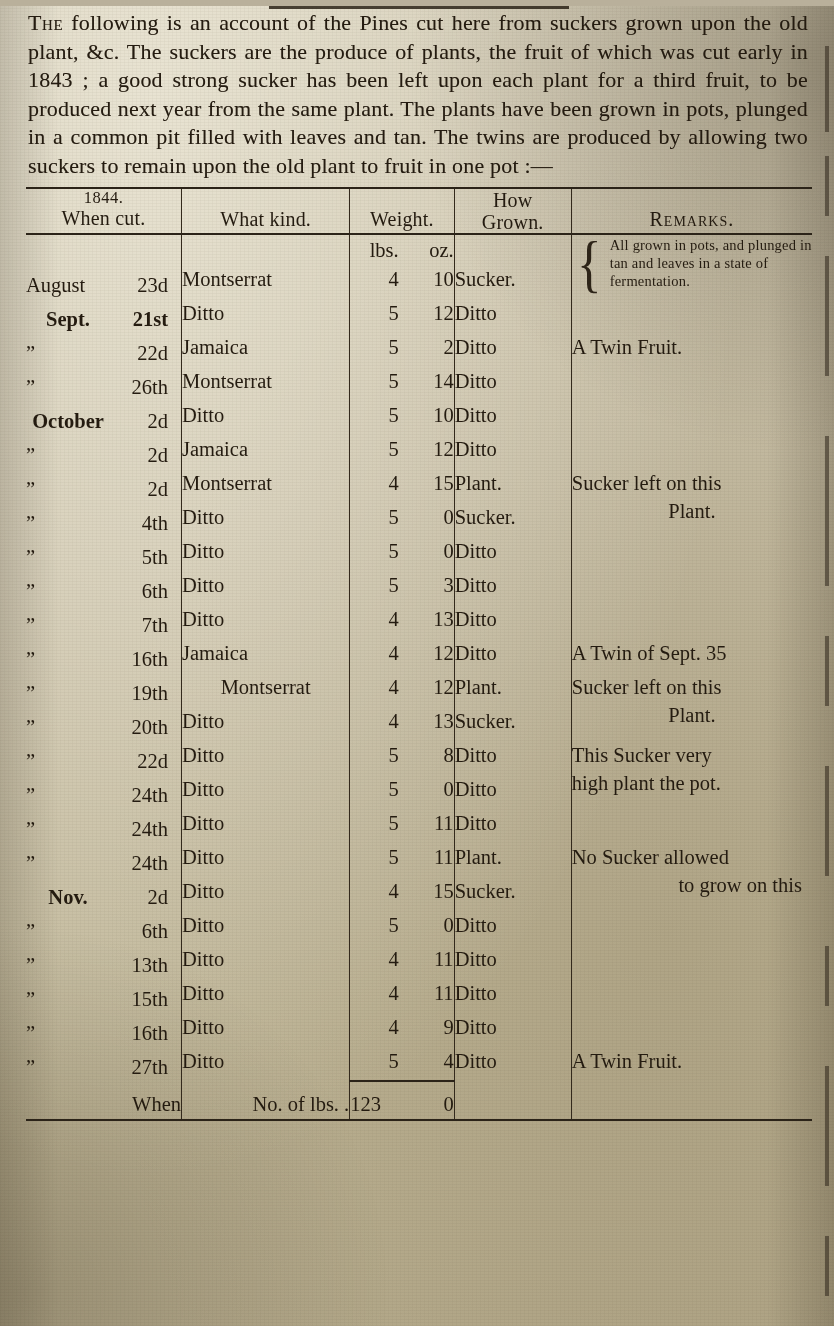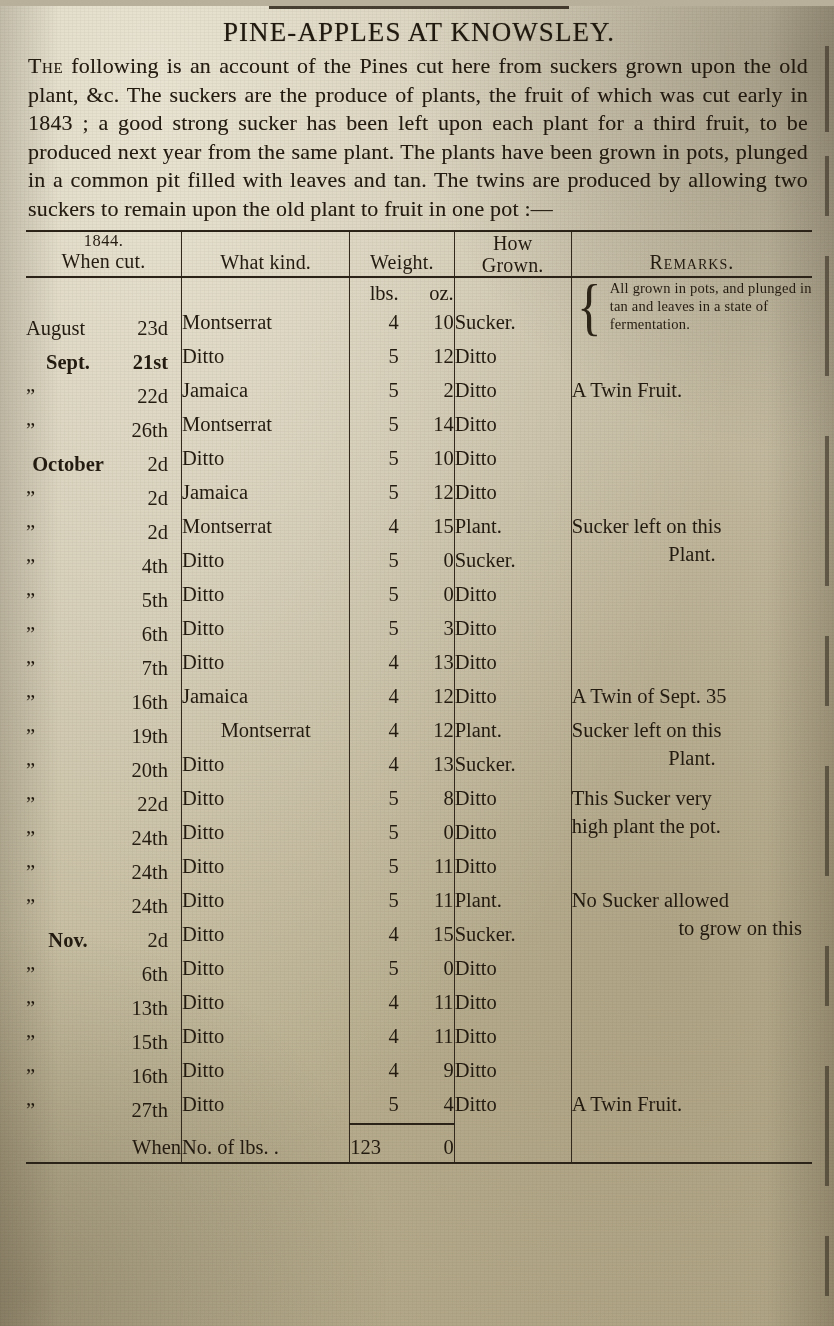--- a/index.html
+++ b/index.html
@@ -160,21 +160,21 @@
     line-height: 50px;
     font-family: "Liberation Serif", serif;
     color: #2d2418;
     margin-left: 2px;
     transform: scaleX(.8);
   }
   .brace-text { padding-left: 1px; }
 
   .total-rule-cells { height: 8px; }
   .rule-lbs { border-top: 2px solid #2b2318; }
-  .total-row td { height: 30px; line-height: 30px; }
+  .total-row td { height: 30px; line-height: 30px; text-align: right; }
   td.total-label { text-align: right; padding-right: 6px; white-space: nowrap; }
   td.total-kind { padding-left: 7px; white-space: nowrap; }
   td.total-lbs { text-align: left; padding-left: 3px; }
   .bottom-rule { border-bottom: 2px solid #2b2318; }
   .bold { font-weight: bold; text-align: center; }
 </style>
 </head>
 <body>
 
 <div class="page">
@@ -186,21 +186,20 @@
     <i style="top:630px;height:70px"></i>
     <i style="top:760px;height:110px"></i>
     <i style="top:940px;height:60px"></i>
     <i style="top:1060px;height:120px"></i>
     <i style="top:1230px;height:60px"></i>
   </div>
 
   <div class="inner">
     <div class="top-rule"></div>
 
-    <h1 class="title">PINE-APPLES AT KNOWSLEY.</h1>
 
     <p class="lead"><span class="sc">The</span><span> following is an account of the Pines cut here from suckers grown upon the old plant, &amp;c.   The suckers are the produce of plants, the fruit of which was cut early in 1843 ; a good strong sucker has been left upon each plant for a third fruit, to be produced next year from the same plant.   The plants have been grown in pots, plunged in a common pit filled with leaves and tan.   The twins are produced by allowing two suckers to remain upon the old plant to fruit in one pot :—</span></p>
 
     <table class="pines">
       <colgroup>
         <col style="width:146px">
         <col style="width:158px">
         <col style="width:46px">
         <col style="width:52px">
         <col style="width:110px">

